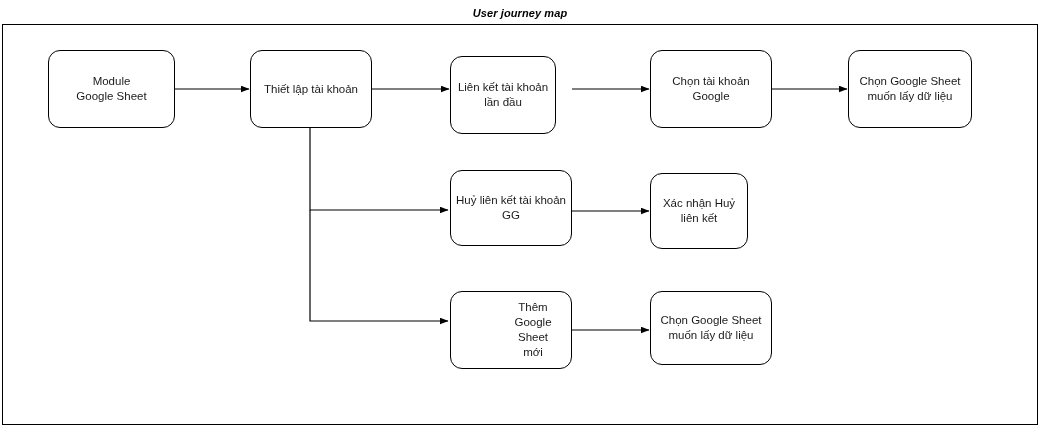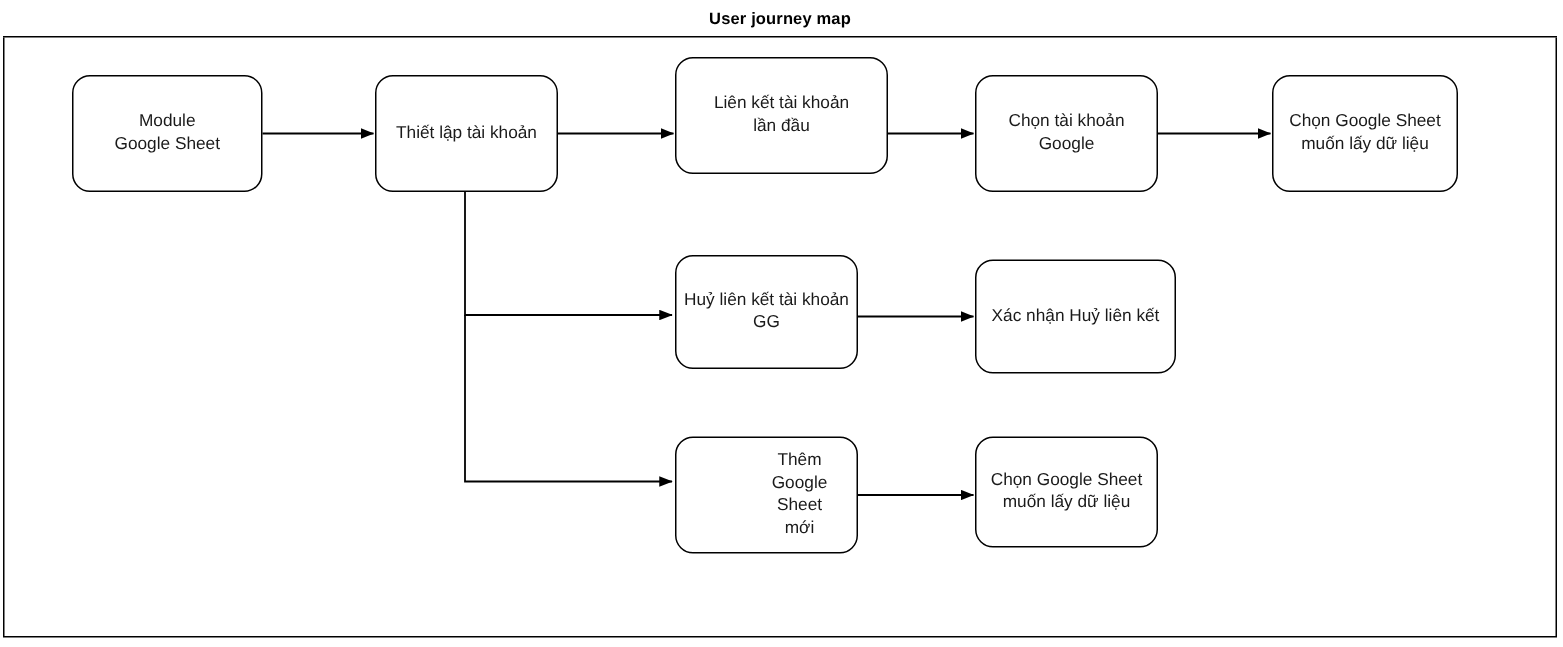--- a/index.html
+++ b/index.html
@@ -38,20 +38,21 @@
     display: flex;
     align-items: center;
     justify-content: center;
     background: #ffffff;
   }
   .title-text {
     font-size: 11px;
     font-weight: bold;
     color: #000000;
     letter-spacing: 0.1px;
+    font-style: italic;
   }
   .node {
     position: absolute;
     border: 1px solid #000000;
     border-radius: 12px;
     background: #ffffff;
     box-sizing: border-box;
     display: flex;
     align-items: center;
     justify-content: center;
@@ -119,41 +120,41 @@
 
   <div class="node" style="left:48px; top:50px; width:127px; height:78px;align-items:center;">
     <span>Module
 Google Sheet</span>
   </div>
 
   <div class="node" style="left:250px; top:50px; width:122px; height:78px;">
     <span>Thiết lập tài khoản</span>
   </div>
 
-  <div class="node" style="left:450px; top:38px; width:142px; height:78px;">
+  <div class="node" style="left:450px; top:56px; width:106px; height:78px;">
     <span>Liên kết tài khoản
 lần đầu</span>
   </div>
 
   <div class="node" style="left:650px; top:50px; width:122px; height:78px;justify-content:center;">
     <span>Chọn tài khoản
 Google</span>
   </div>
 
   <div class="node" style="left:848px; top:50px; width:124px; height:78px;">
     <span>Chọn Google Sheet
 muốn lấy dữ liệu</span>
   </div>
 
   <div class="node" style="left:450px; top:170px; width:122px; height:76px;">
     <span>Huỷ liên kết tài khoản
 GG</span>
   </div>
 
-  <div class="node" style="left:650px; top:173px; width:134px; height:76px;">
+  <div class="node" style="left:650px; top:173px; width:98px; height:76px;">
     <span>Xác nhận Huỷ liên kết</span>
   </div>
 
   <div class="node" style="left:450px; top:291px; width:122px; height:78px;padding-left:48px;">
     <span>Thêm Google Sheet
 mới</span>
   </div>
 
   <div class="node" style="left:650px; top:291px; width:122px; height:74px;">
     <span>Chọn Google Sheet

